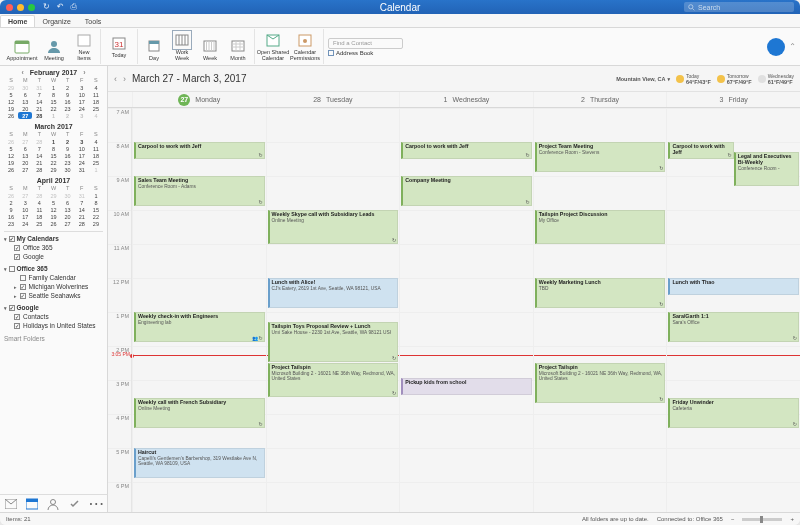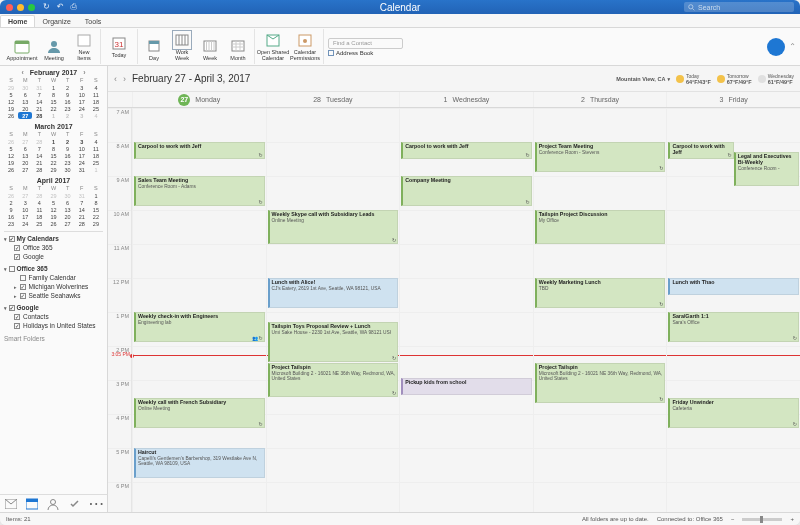--- a/index.html
+++ b/index.html
@@ -526,21 +526,21 @@
           <span>Smart Folders</span>
         </div>
     </div>
   </div>
 
   <div class="content">
 
     <div class="datehead">
       <span class="navarrow">‹</span>
       <span class="navarrow">›</span>
-      <span class="range">February 27 - April 3, 2017</span>
+      <span class="range">March 27 - March 3, 2017</span>
       <div class="weather">
         <div class="loc">
             <span>Mountain View, CA</span>
             <span style="font-size:5px">▾</span>
           </div>
         <div class="wday">
             <div class="wico sun"></div>
             <div>
               <div class="wlbl">Today</div>
               <div class="wtmp">64°F/43°F</div>

